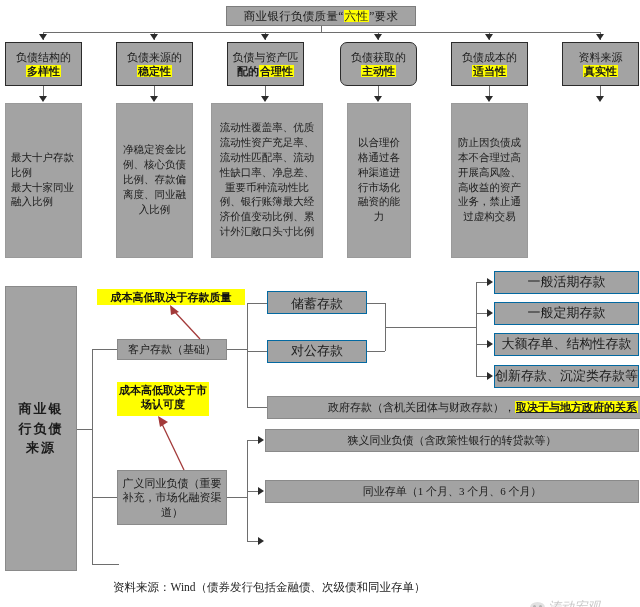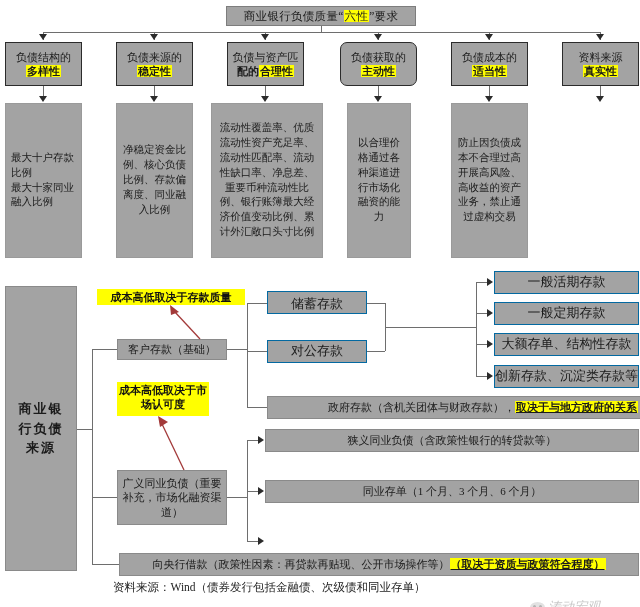--- a/index.html
+++ b/index.html
@@ -266,25 +266,20 @@
 
   <div class="ln lnh abs" style="left:247px;top:491px;width:12px;"></div>
   <div class="arrow-rt" style="left:258px;top:487px;"></div>
   <div class="abs box wide-box" style="left:265px;top:480px;width:374px;height:23px;">
     <span>同业存单（1 个月、3 个月、6 个月）</span>
   </div>
 
   <div class="ln lnh abs" style="left:247px;top:541px;width:12px;"></div>
   <div class="arrow-rt" style="left:258px;top:537px;"></div>
 
-  <div class="abs box wide-box" style="left:119px;top:553px;width:520px;height:23px;">
-    <span>
-      <span>向央行借款（政策性因素：再贷款再贴现、公开市场操作等）</span><span class="hl-u">（取决于资质与政策符合程度）</span>
-    </span>
-  </div>
 
   <div class="annot" style="left:97px;top:289px;width:148px;height:16px;line-height:16px;">成本高低取决于存款质量</div>
   <svg class="red-arrow" style="left:160px;top:305px;width:45px;height:36px;" viewBox="0 0 45 36">
     <path d="M40 34 L14 6" stroke="#a33a3a" stroke-width="1.3" fill="none"></path>
     <path d="M10 0 L19 7 L11 10 Z" fill="#a33a3a"></path>
   </svg>
 
   <div class="annot" style="left:117px;top:382px;width:92px;height:34px;padding:1px 2px;box-sizing:border-box;">成本高低取决于市场认可度</div>
   <svg class="red-arrow" style="left:150px;top:416px;width:40px;height:56px;" viewBox="0 0 40 56">
     <path d="M34 54 L12 8" stroke="#a33a3a" stroke-width="1.3" fill="none"></path>

